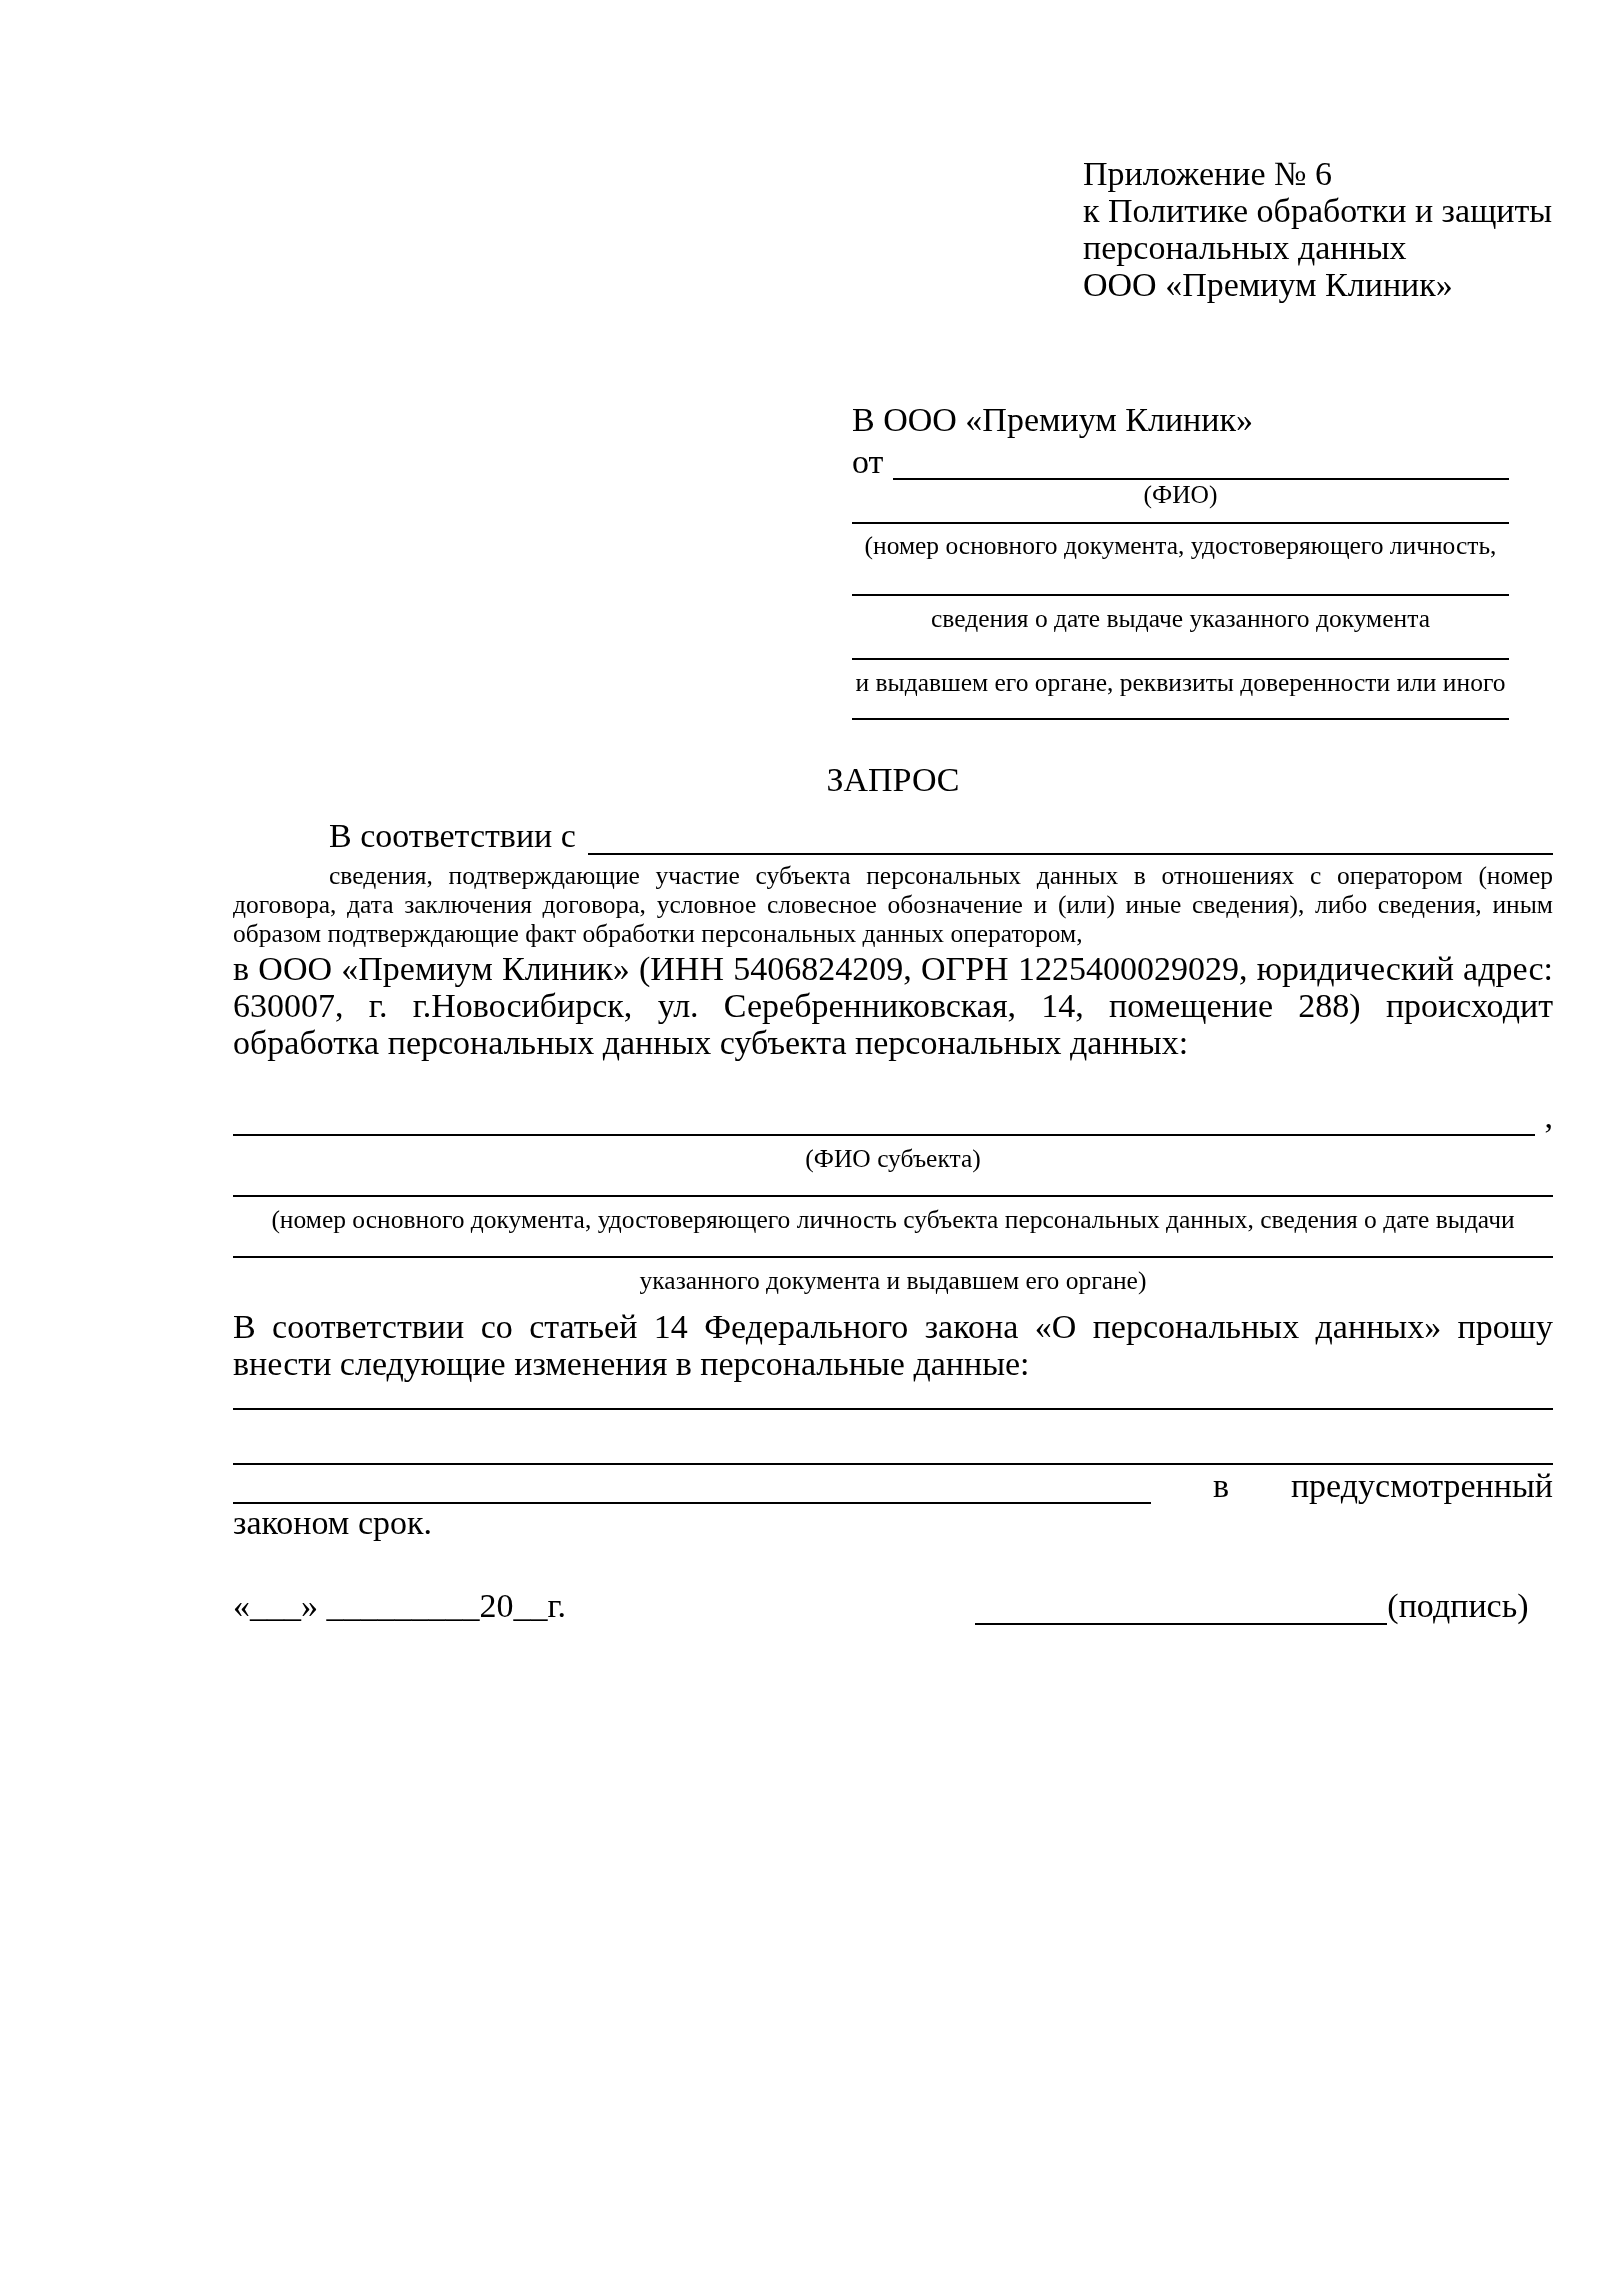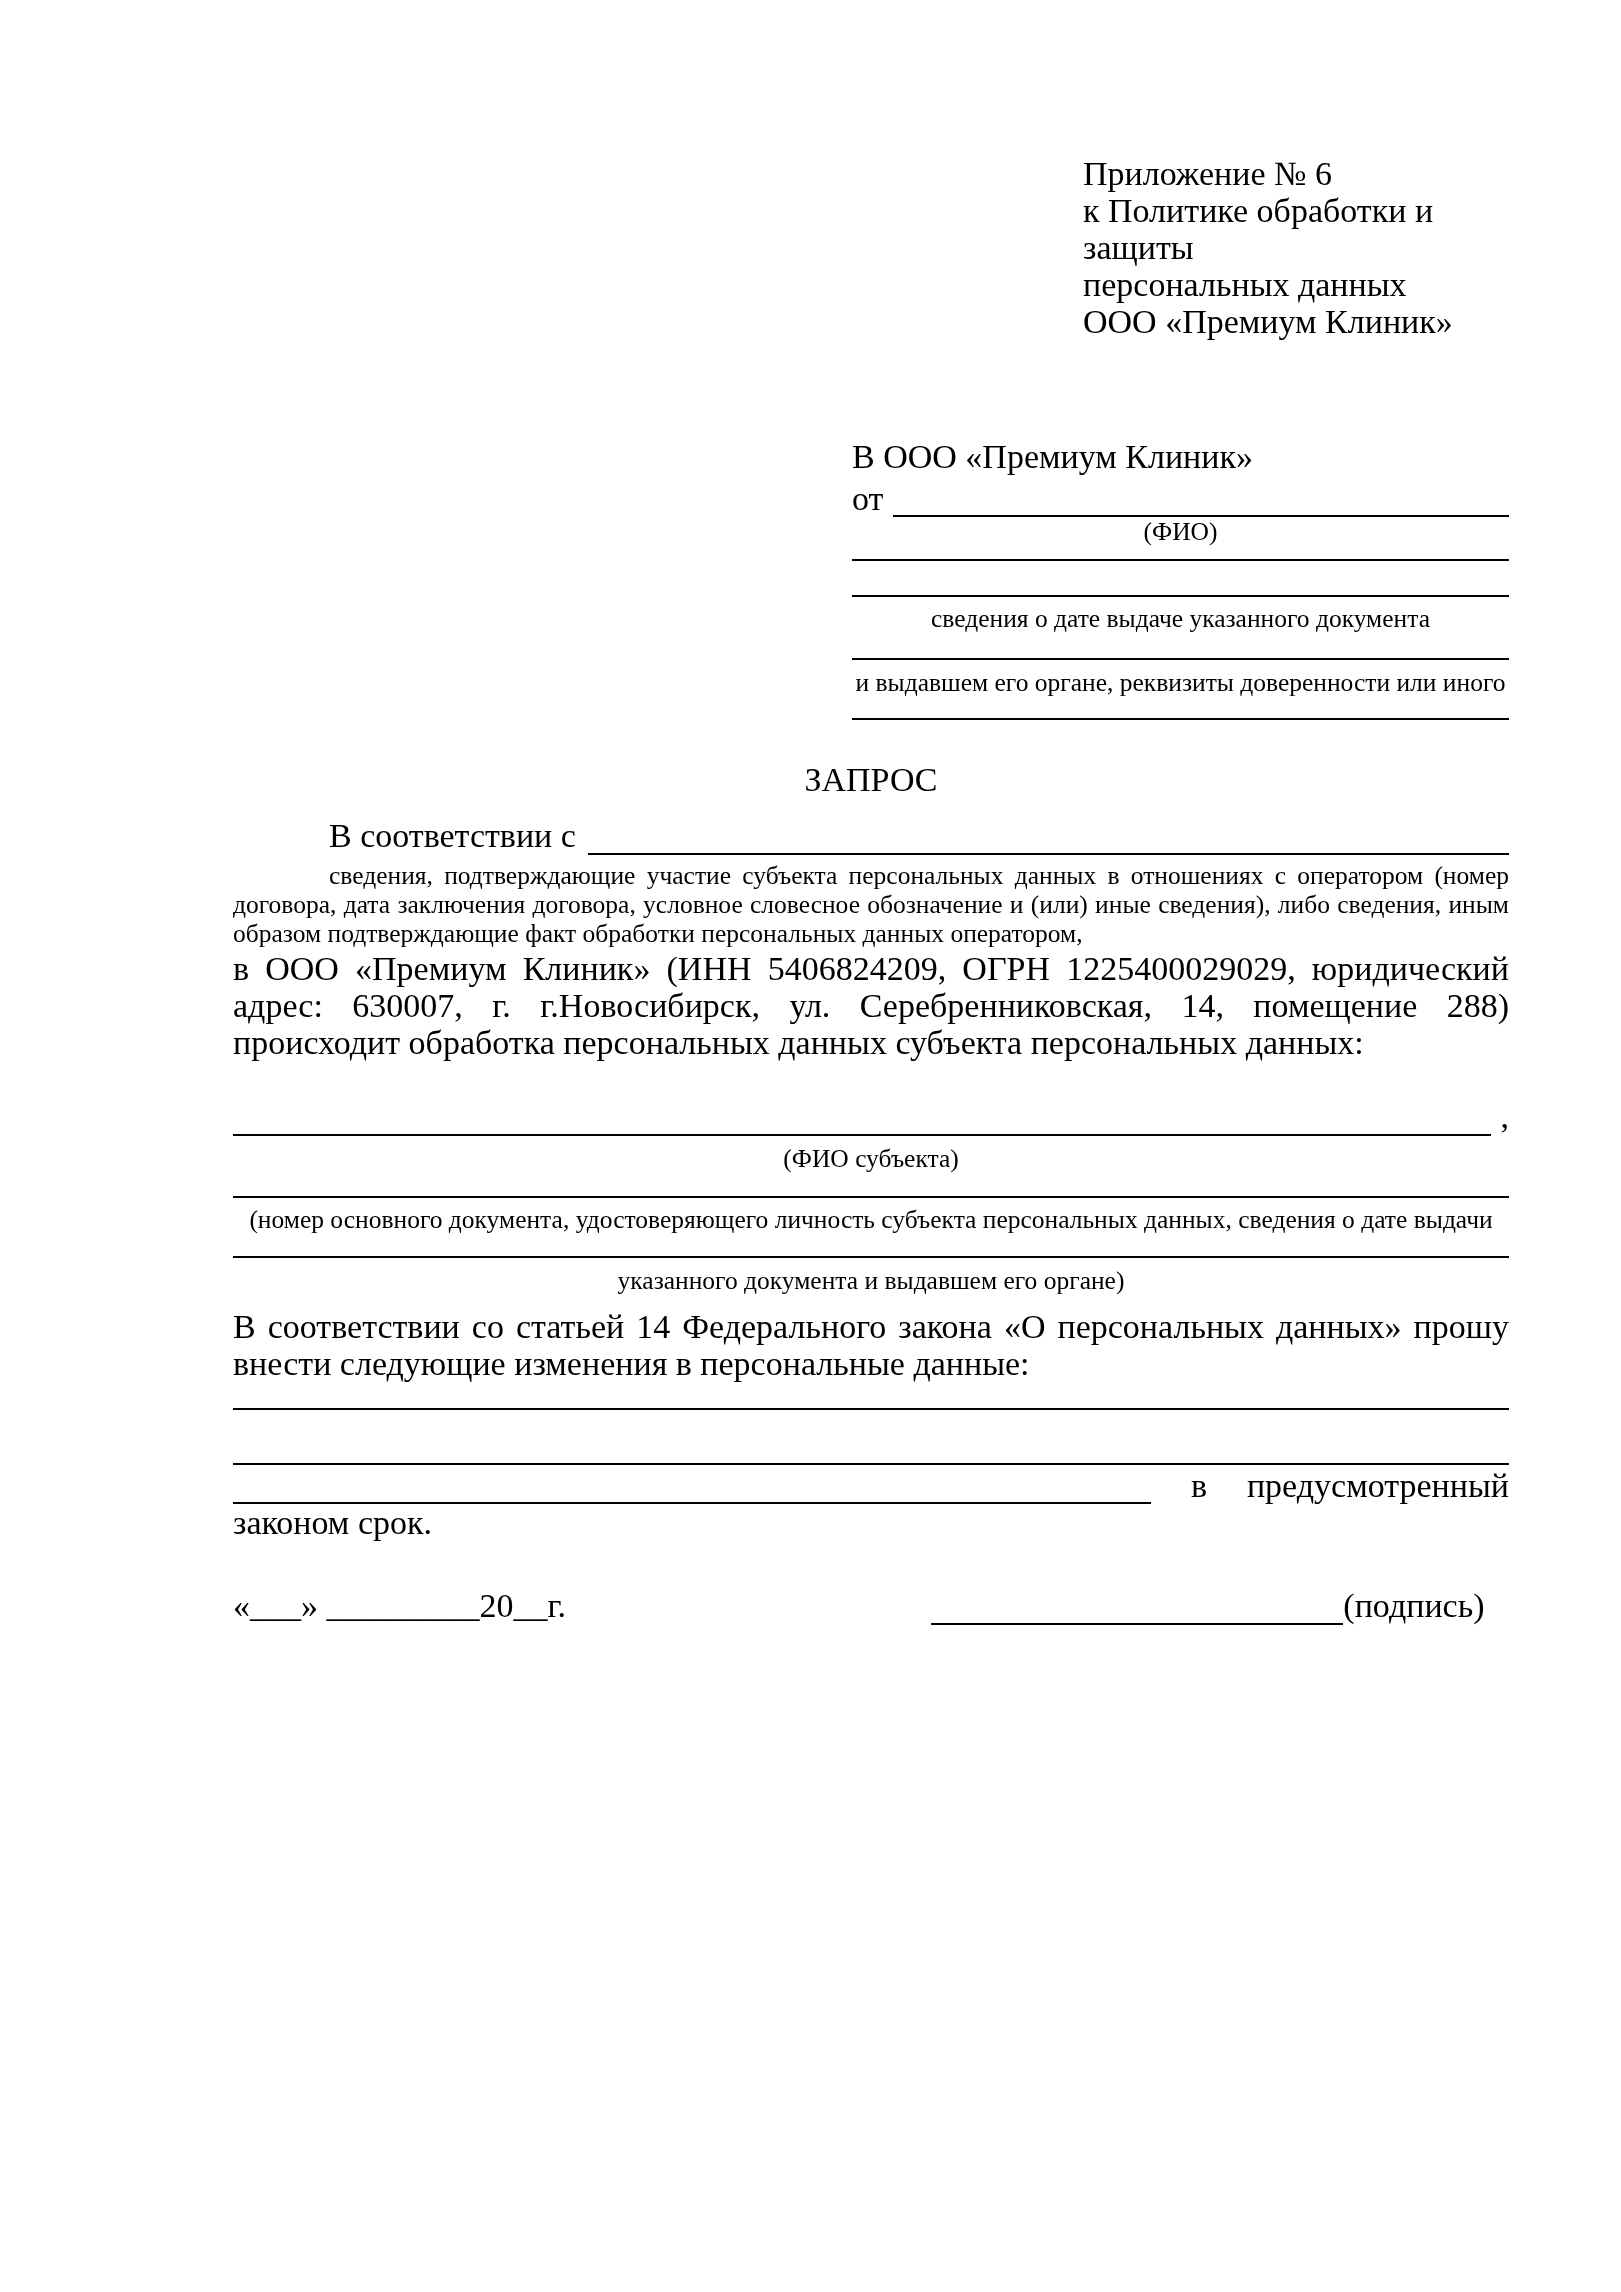--- a/index.html
+++ b/index.html
@@ -5,21 +5,21 @@
   html,body{margin:0;padding:0;background:#ffffff;}
   body{
     width:1621px;height:2293px;
     font-family:"Liberation Serif","DejaVu Serif",serif;
     color:#000;
     position:relative;
   }
   .page{
     box-sizing:border-box;
     width:1621px;height:2293px;
-    padding:0 112px 0 233px;
+    padding:0 68px 0 233px;
     overflow:hidden;
   }
 
   
   .appendix{
     margin-top:155px;
     margin-left:850px;
     font-size:34px;line-height:37px;
   }
 
@@ -130,20 +130,21 @@
 
   <div class="addressee">
     <div class="org-line">В ООО «Премиум Клиник»</div>
     <div class="fill-row">
       <span class="lbl">от</span>
       <span class="blank"></span>
     </div>
     <div class="caption">(ФИО)</div>
 
     <div class="ruled" style="height:12.7px;"></div>
+    <div class="caption cap-mt">(номер основного документа, удостоверяющего личность,</div>
 
     <div class="ruled" style="height:34px;"></div>
     <div class="caption cap-mt">сведения о дате выдаче указанного документа</div>
 
     <div class="ruled" style="height:24.5px;"></div>
     <div class="caption cap-mt">и выдавшем его органе, реквизиты доверенности или иного</div>
 
     <div class="ruled" style="height:21.6px;"></div>
   </div>
 

